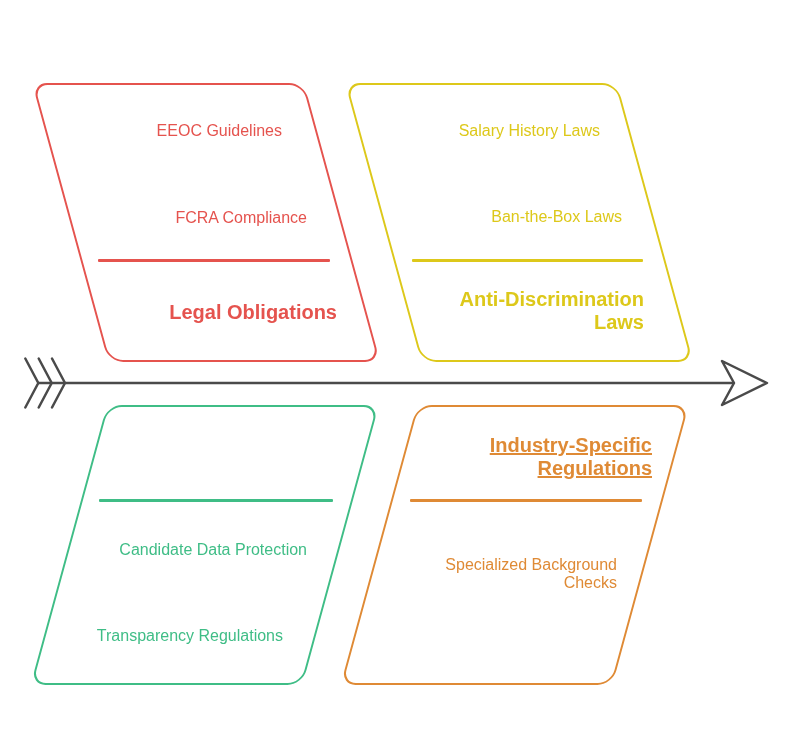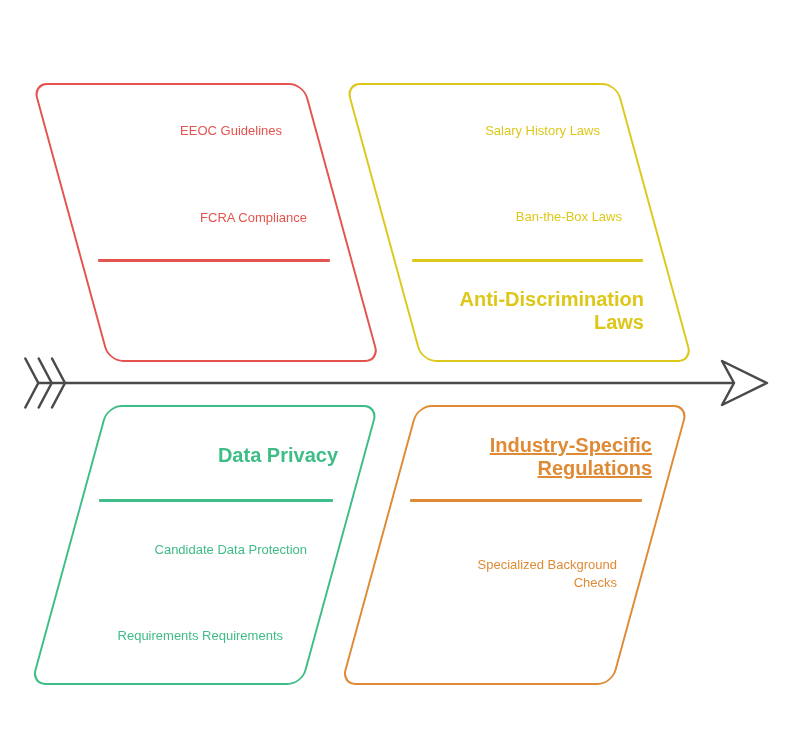--- a/index.html
+++ b/index.html
@@ -39,21 +39,21 @@
   .c-orange { color: #df8a35; }
 
   .bg-red    { background: #e5534e; }
   .bg-yellow { background: #ddc81a; }
   .bg-green  { background: #3fbd86; }
   .bg-orange { background: #df8a35; }
 
   .txt {
     position: absolute;
     z-index: 3;
-    font-size: 13px;
+    font-size: 16px;
     line-height: 18px;
     white-space: nowrap;
     text-align: right;
   }
   .txt.wrap { white-space: normal; }
   .title {
     font-size: 20px;
     font-weight: bold;
     line-height: 23px;
   }
@@ -78,28 +78,28 @@
   </svg>
 
   <div class="shape b-red skew-down-right" style="left:32px; top:83px; width:268px; height:275px;"></div>
   <div class="shape b-yellow skew-down-right" style="left:345px; top:83px; width:268px; height:275px;"></div>
   <div class="shape b-green skew-down-left" style="left:107px; top:405px; width:268px; height:276px;"></div>
   <div class="shape b-orange skew-down-left" style="left:417px; top:405px; width:268px; height:276px;"></div>
 
   <div class="txt c-red" style="right:510px; top:122px;">EEOC Guidelines</div>
   <div class="txt c-red" style="right:485px; top:209px;">FCRA Compliance</div>
   <div class="divider bg-red" style="left:98px; top:259px; width:232px;"></div>
+  <div class="txt title c-red" style="right:455px; top:301px;">Legal Obligations</div>
 
   <div class="txt c-yellow" style="right:192px; top:122px;">Salary History Laws</div>
   <div class="txt c-yellow" style="right:170px; top:208px;">Ban-the-Box Laws</div>
   <div class="divider bg-yellow" style="left:412px; top:259px; width:231px;"></div>
   <div class="txt title wrap c-yellow" style="right:148px; top:288px; width:212px;">Anti-Discrimination Laws</div>
 
-  <div class="txt title c-green" style="right:454px; top:444px;">Data Privacy</div>
   <div class="divider bg-green" style="left:99px; top:499px; width:234px;"></div>
   <div class="txt c-green" style="right:485px; top:541px;">Candidate Data Protection</div>
-  <div class="txt c-green" style="right:509px; top:627px;">Requirements Requirements</div>
+  <div class="txt c-green" style="right:509px; top:627px;">Transparency Regulations</div>
 
   <div class="txt title wrap c-orange" style="right:140px; top:434px; width:185px;text-decoration:underline;">Industry-Specific Regulations</div>
   <div class="divider bg-orange" style="left:410px; top:499px; width:232px;"></div>
   <div class="txt wrap c-orange" style="right:175px; top:556px; width:172px;">Specialized Background Checks</div>
 
 </div>
 
 </body></html>

